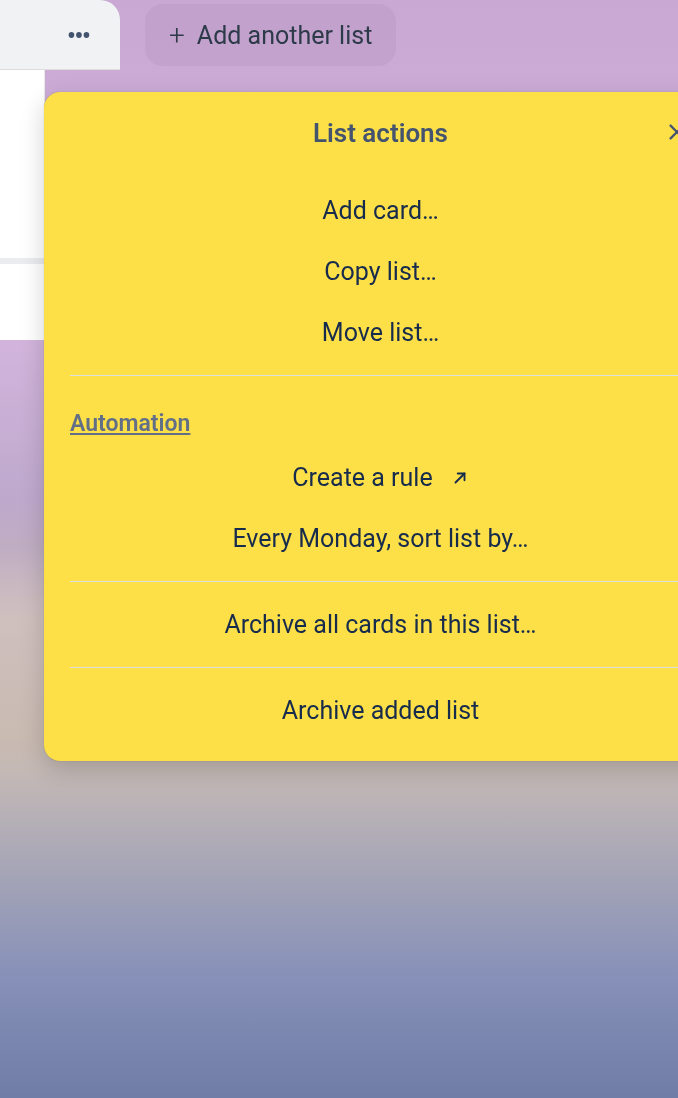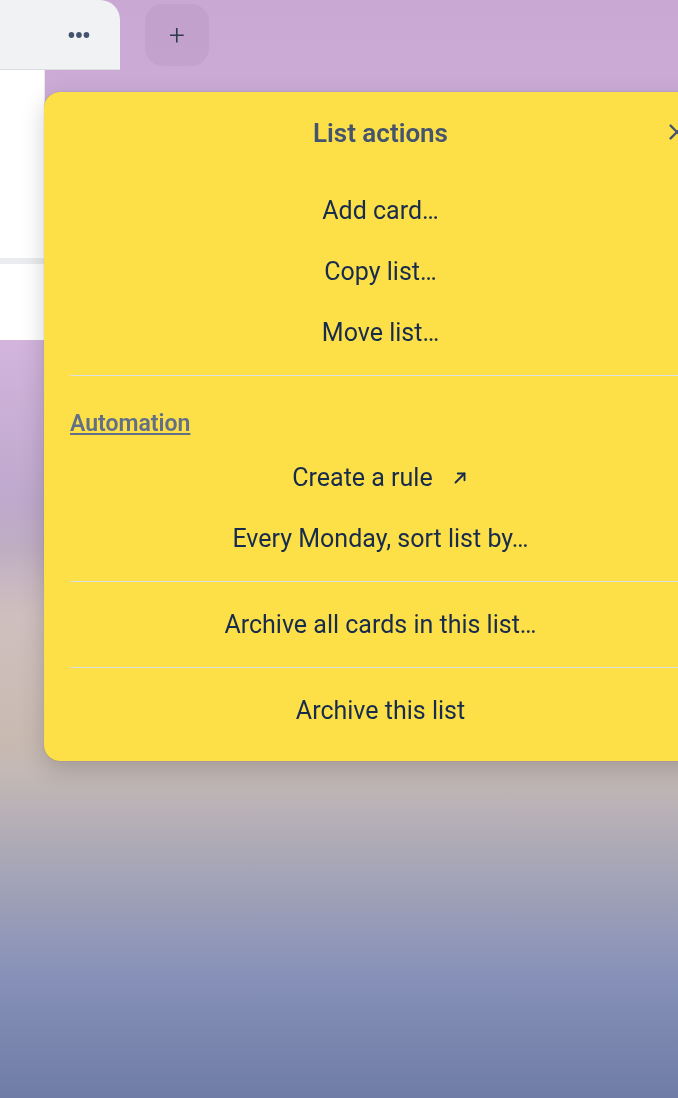--- a/index.html
+++ b/index.html
@@ -183,20 +183,21 @@
 <div class="list-header-stub"></div>
 <div class="list-stub-body"></div>
 <div class="list-stub-sep"></div>
 
 <div class="more-btn">
   <span>•••</span>
 </div>
 
 <div class="add-list-btn">
   <span class="plus">+</span>
+  <span>Add another list</span>
 </div>
 
 <div class="popover">
   <div class="popover-header">
     <span class="popover-title">List actions</span>
     <div class="close-btn">
       <svg viewBox="0 0 24 24" fill="none" stroke="currentColor" stroke-width="2.5" stroke-linecap="round">
         <line x1="5" y1="5" x2="19" y2="19"></line>
         <line x1="19" y1="5" x2="5" y2="19"></line>
       </svg>
@@ -230,15 +231,15 @@
 
   <div class="divider"></div>
 
   <div class="menu-item">
     <span>Archive all cards in this list…</span>
   </div>
 
   <div class="divider"></div>
 
   <div class="menu-item">
-    <span>Archive this list</span>
+    <span>Archive added list</span>
   </div>
 </div>
 
 </body></html>

